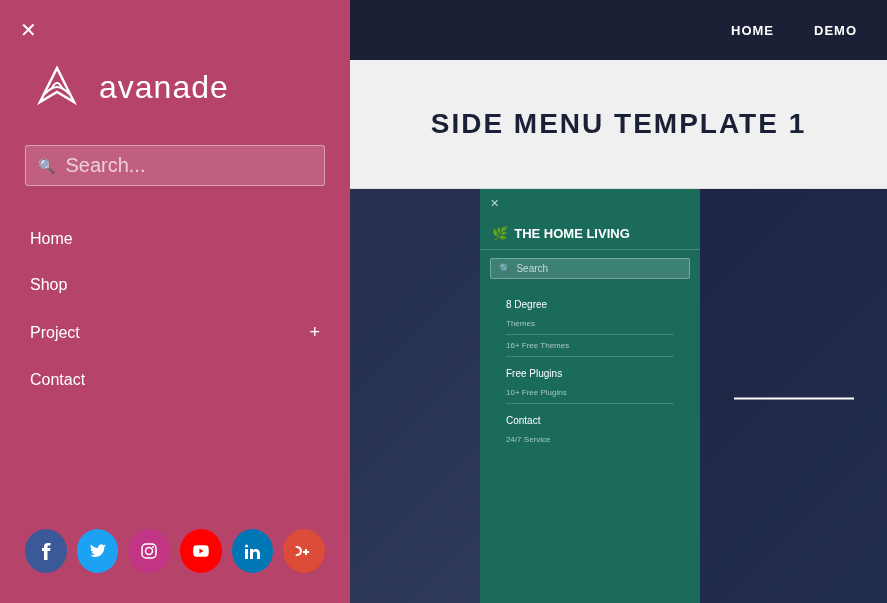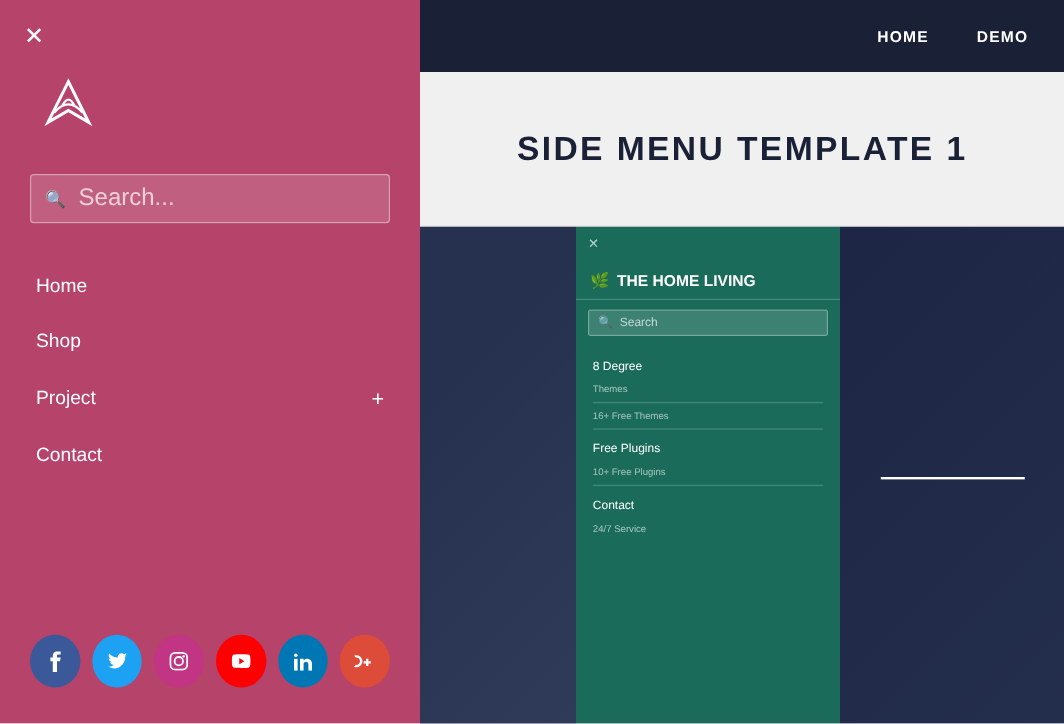--- a/index.html
+++ b/index.html
@@ -246,21 +246,21 @@
       align-items: center;
       gap: 5px;
     }
 
     .thumb-search-bar span {
       color: rgba(255,255,255,0.7);
       font-size: 10px;
     }
 
     .thumb-nav-items {
-      padding: 5px 0;
+      padding: 5px 12px;
     }
 
     .thumb-nav-item {
       padding: 7px 14px;
       color: white;
       font-size: 10px;
     }
 
     .thumb-nav-sub {
       color: rgba(255,255,255,0.6);
@@ -312,20 +312,21 @@
 <div class="sidebar">
   <span class="sidebar-close">✕</span>
 
   <div class="sidebar-logo">
 
     <svg class="logo-icon" viewBox="0 0 55 55" fill="none" xmlns="http://www.w3.org/2000/svg">
       <path d="M27 8 L10 42 L27 32 L44 42 Z" fill="none" stroke="white" stroke-width="2.5"></path>
       <path d="M15 34 Q27 20 39 34" fill="none" stroke="white" stroke-width="2"></path>
       <path d="M22 28 Q27 18 32 28" fill="none" stroke="white" stroke-width="2"></path>
     </svg>
+    <span class="logo-text">avanade</span>
   </div>
 
   <div class="sidebar-search">
     <span class="search-icon">🔍</span>
     <input type="text" placeholder="Search..." style="">
   </div>
 
   <ul class="sidebar-nav">
     <li>
         <span>Home</span>

